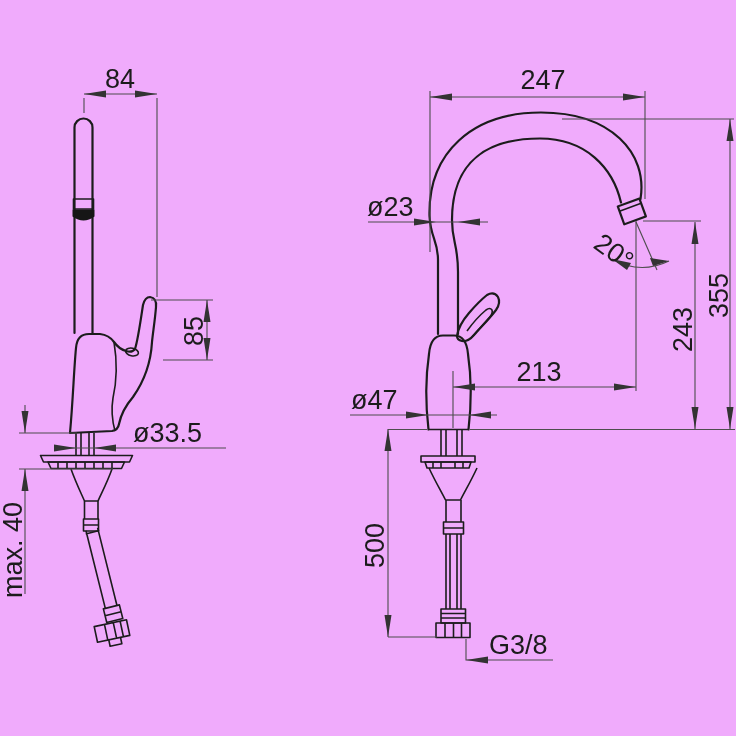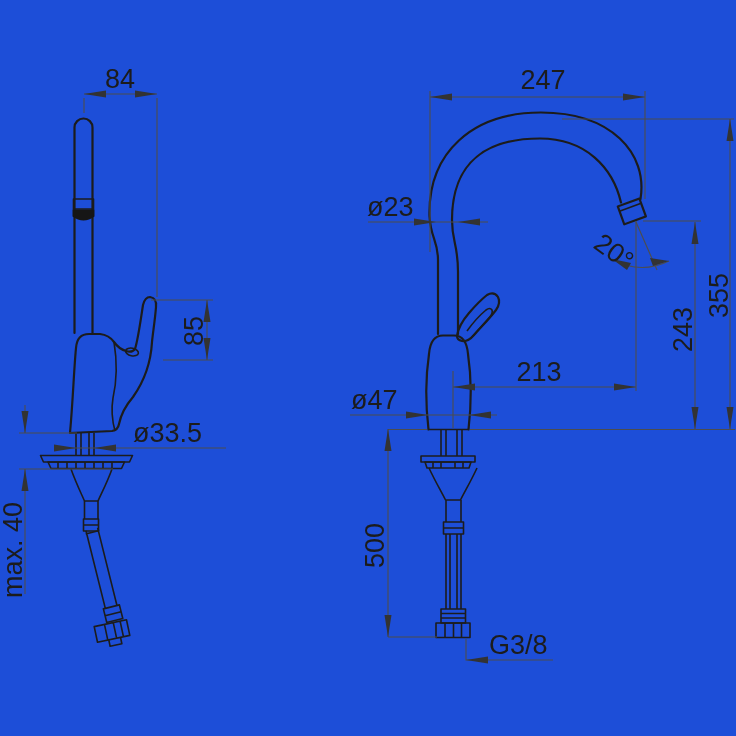--- a/index.html
+++ b/index.html
@@ -1,16 +1,16 @@
 <!DOCTYPE html>
 <html><head>
 <meta charset="utf-8">
 <style>
   html,body{margin:0;padding:0;background:#ffffff;}
-  .stage{width:736px;height:736px;position:relative;background:#1d4ed8;overflow:hidden;}
+  .stage{width:736px;height:736px;position:relative;background:#f0abfc;overflow:hidden;}
   svg{display:block;}
   .obj{stroke:#1c1c1c;stroke-width:2.2;fill:none;stroke-linejoin:round;stroke-linecap:round;}
   .objthin{stroke:#1c1c1c;stroke-width:1.6;fill:none;stroke-linejoin:round;}
   .dimline{stroke:#4d4d4d;stroke-width:1.1;fill:none;}
   .arrow{fill:#333333;stroke:none;}
   .dimtext{font-family:"Liberation Sans","DejaVu Sans",sans-serif;font-size:27px;fill:#1c1c1c;}
   .fillpart{fill:#161616;stroke:none;}
 </style>
 </head>
 <body>

